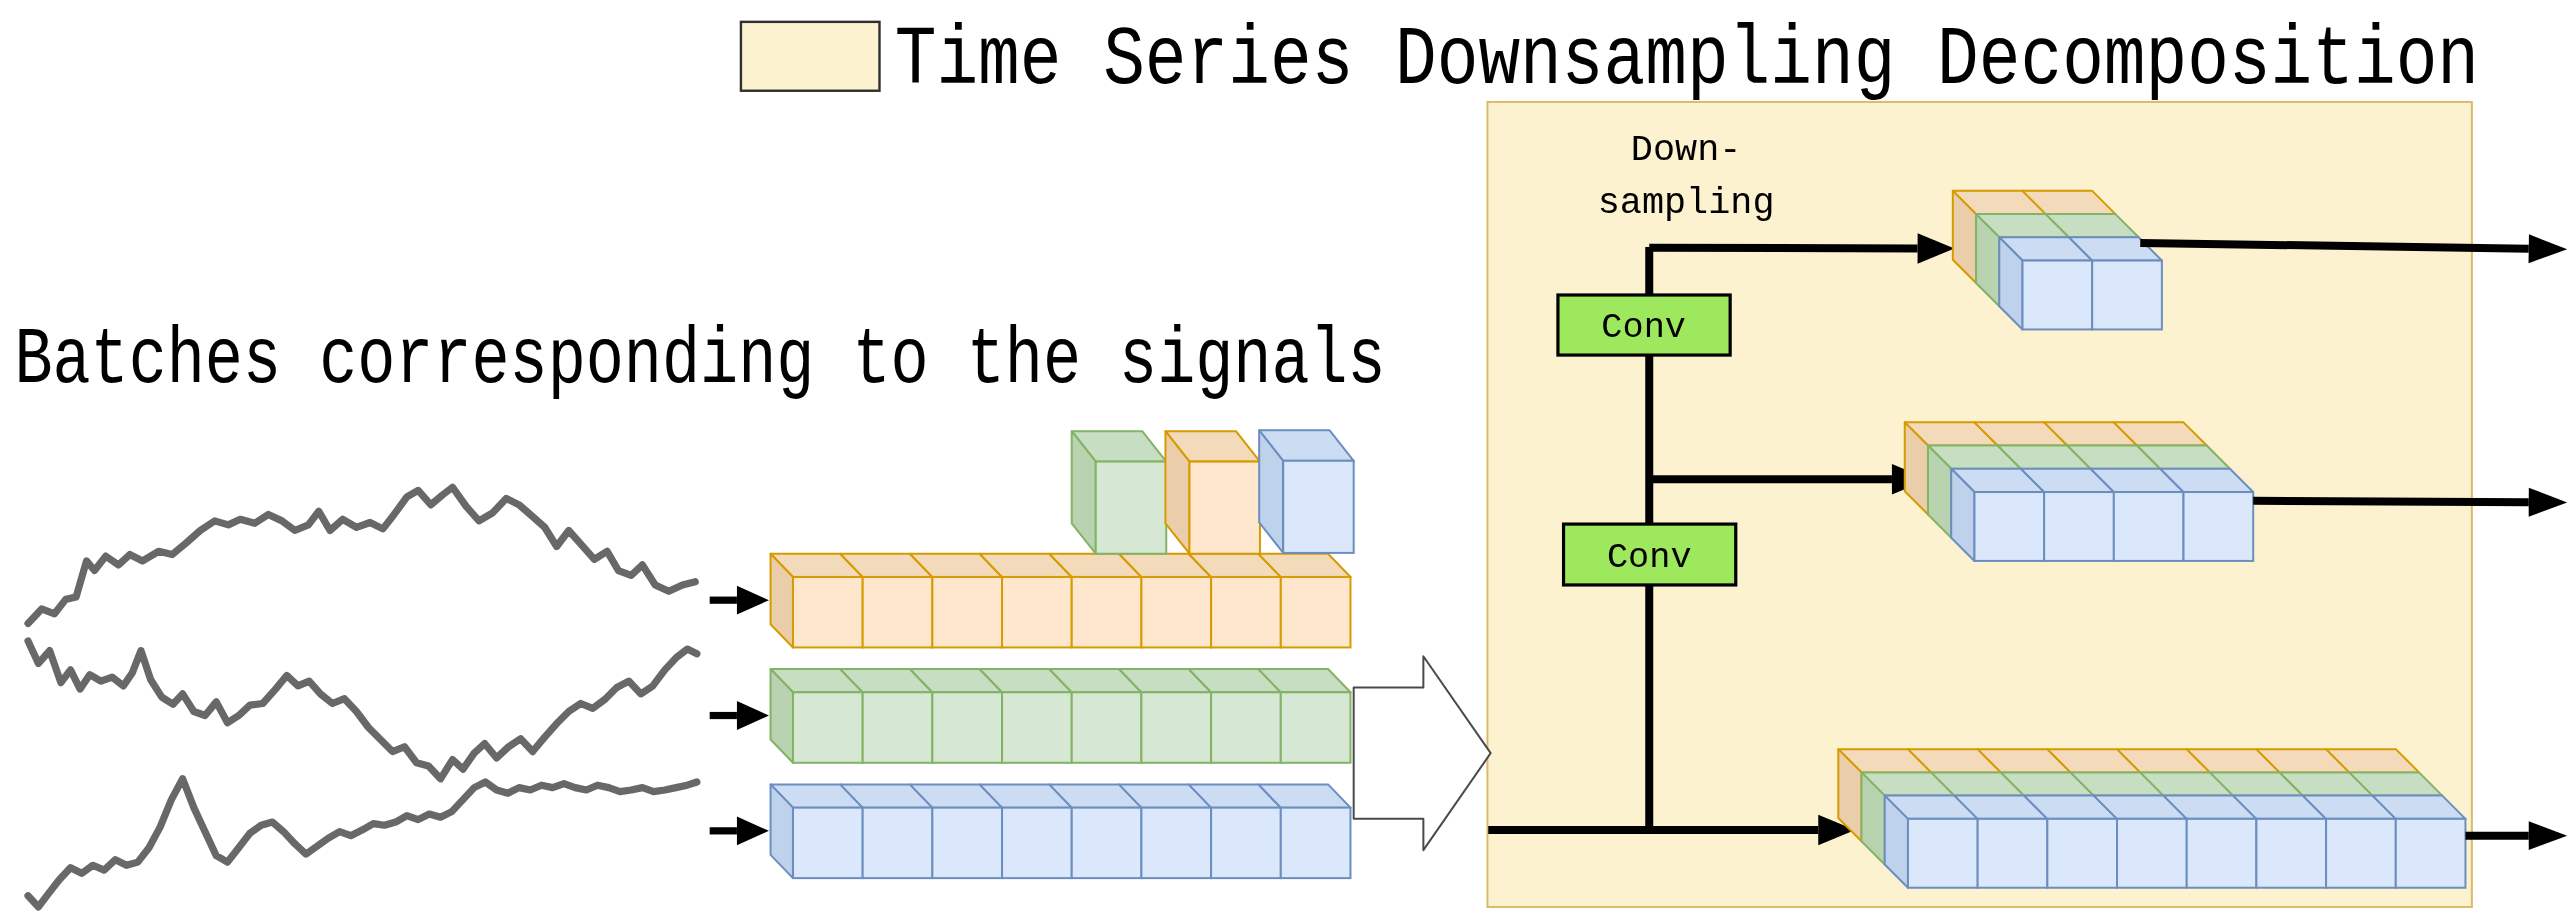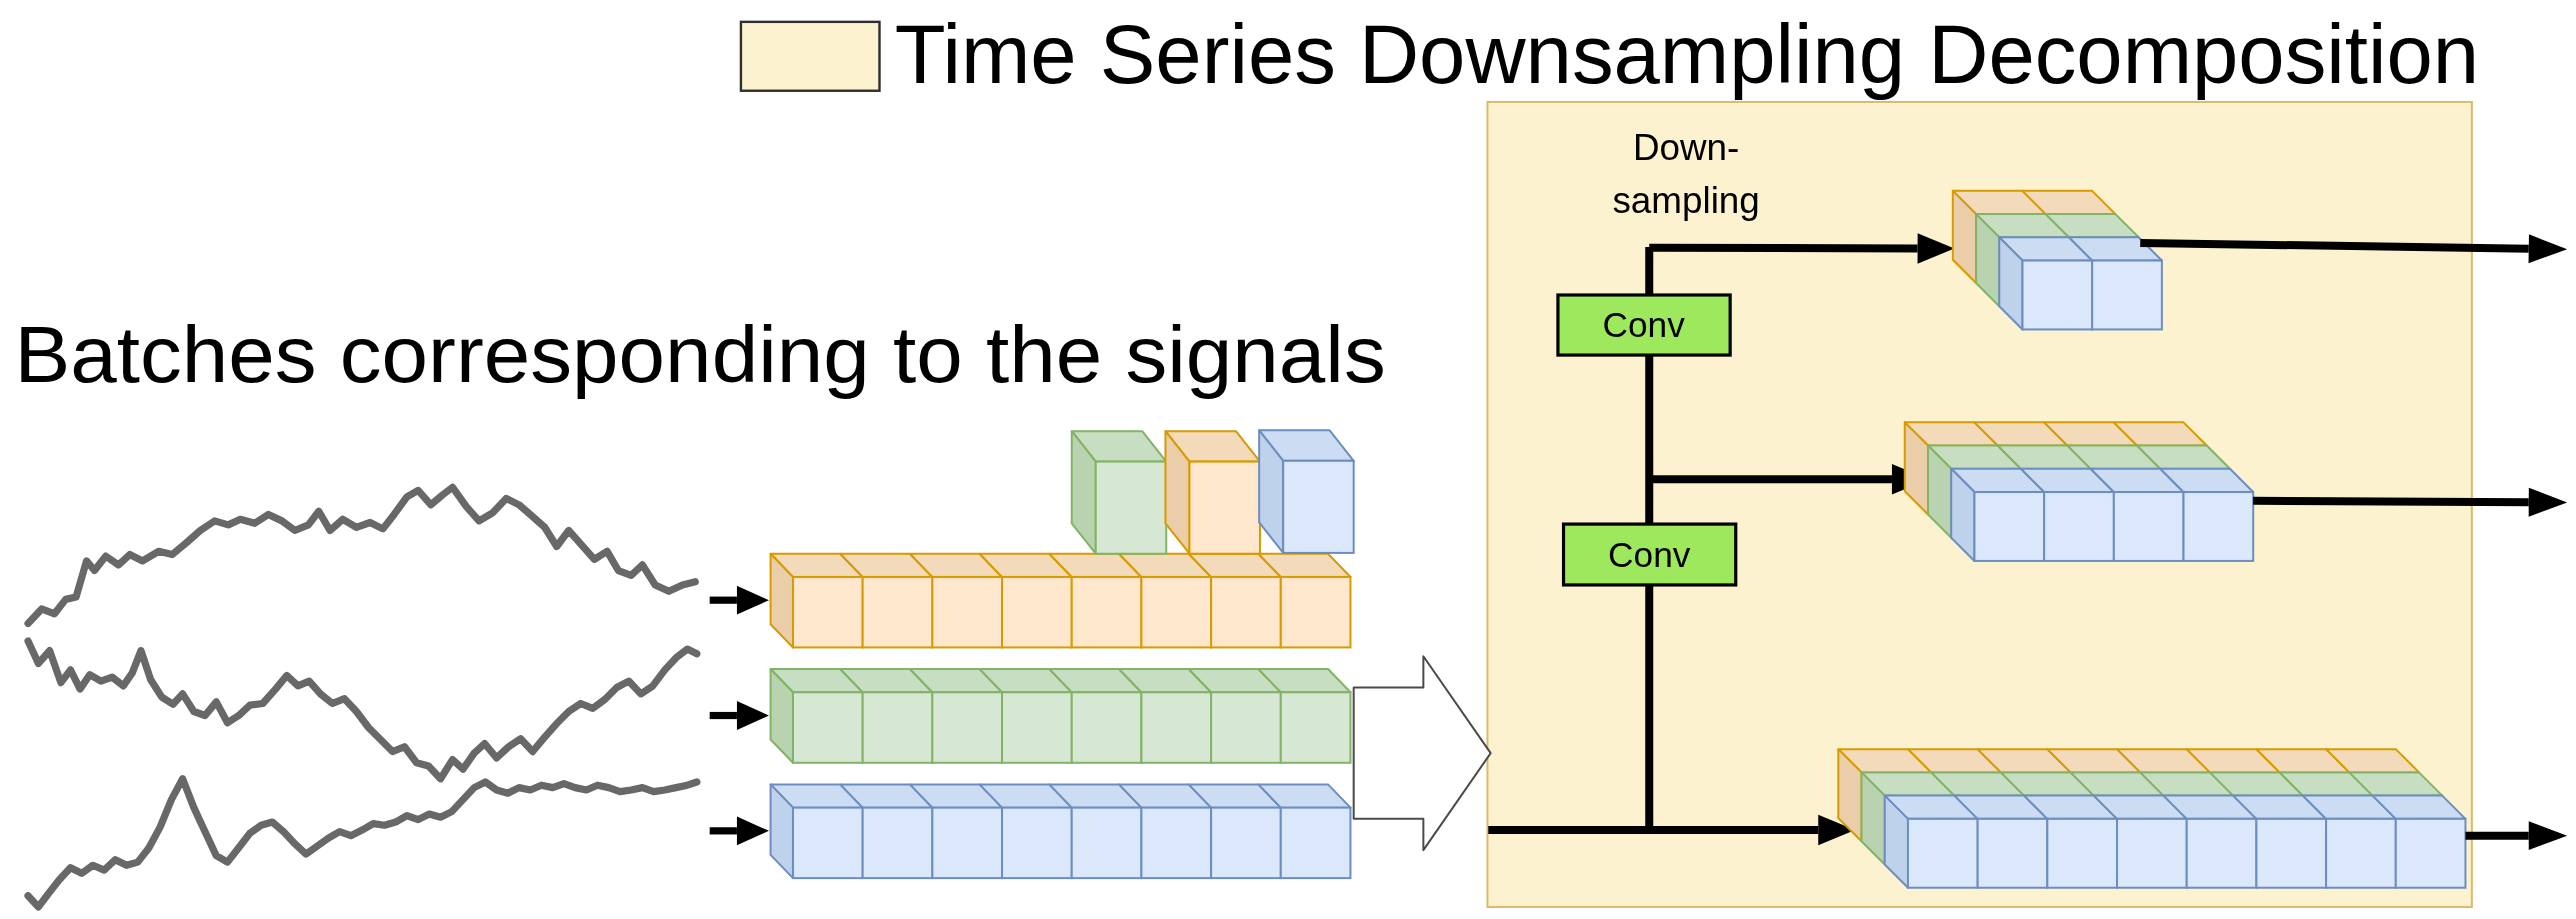--- a/index.html
+++ b/index.html
@@ -1,17 +1,17 @@
 <!DOCTYPE html>
 <html style="font-size:13px"><head>
 <meta charset="utf-8">
 <style>
   html,body{margin:0;padding:0;background:#ffffff;}
   .canvas{position:relative;width:2576px;height:920px;background:#ffffff;overflow:hidden;
-          font-family:Liberation Sans, sans-serif;}
+          font-family:Liberation Mono, monospace;}
   svg{position:absolute;left:0;top:0;}
   text{fill:#000000;}
 </style>
 </head>
 <body>
 
 <div class="canvas">
   <svg id="diagram" viewBox="0 0 3216 1148" width="2576" height="920">
     <g id="gen-shapes">
         <rect x="1857" y="127" width="1229" height="1005" fill="#FCF2CF" stroke="#D9BB6B" stroke-width="2.5"></rect>

